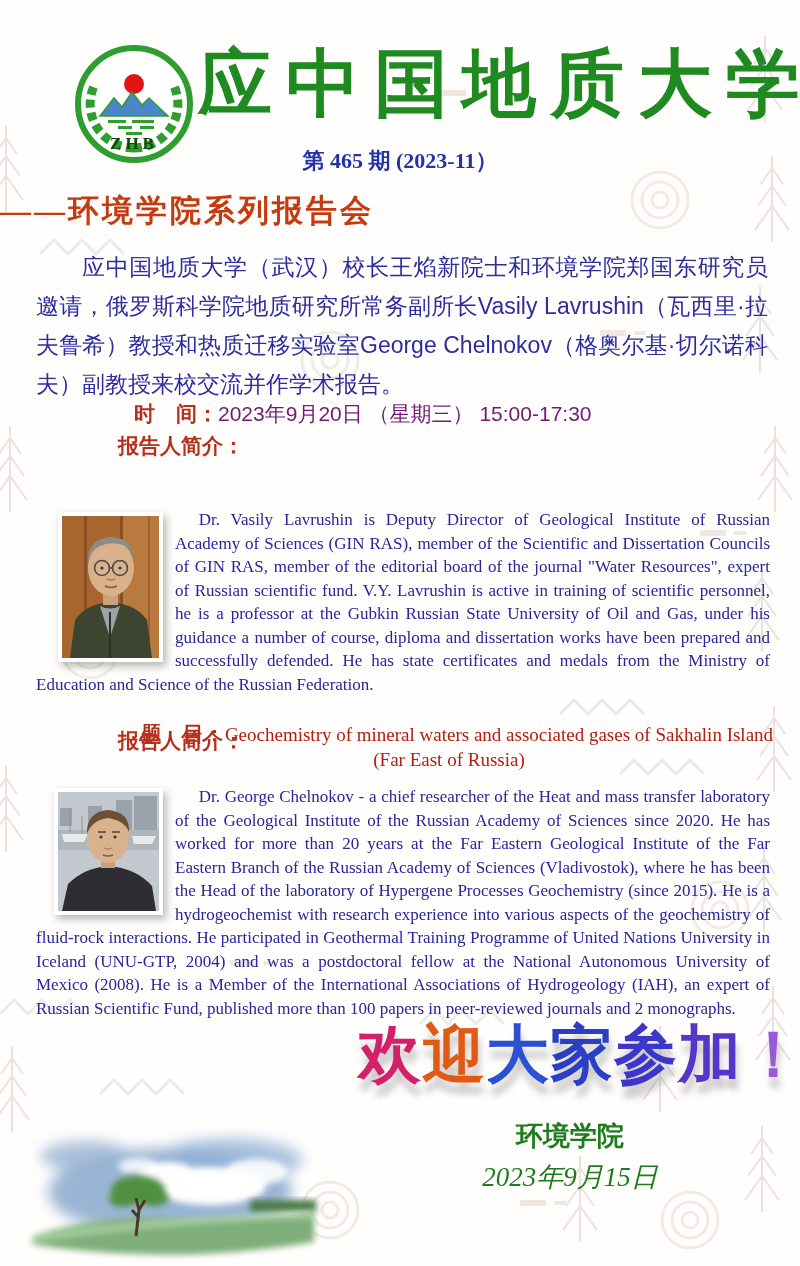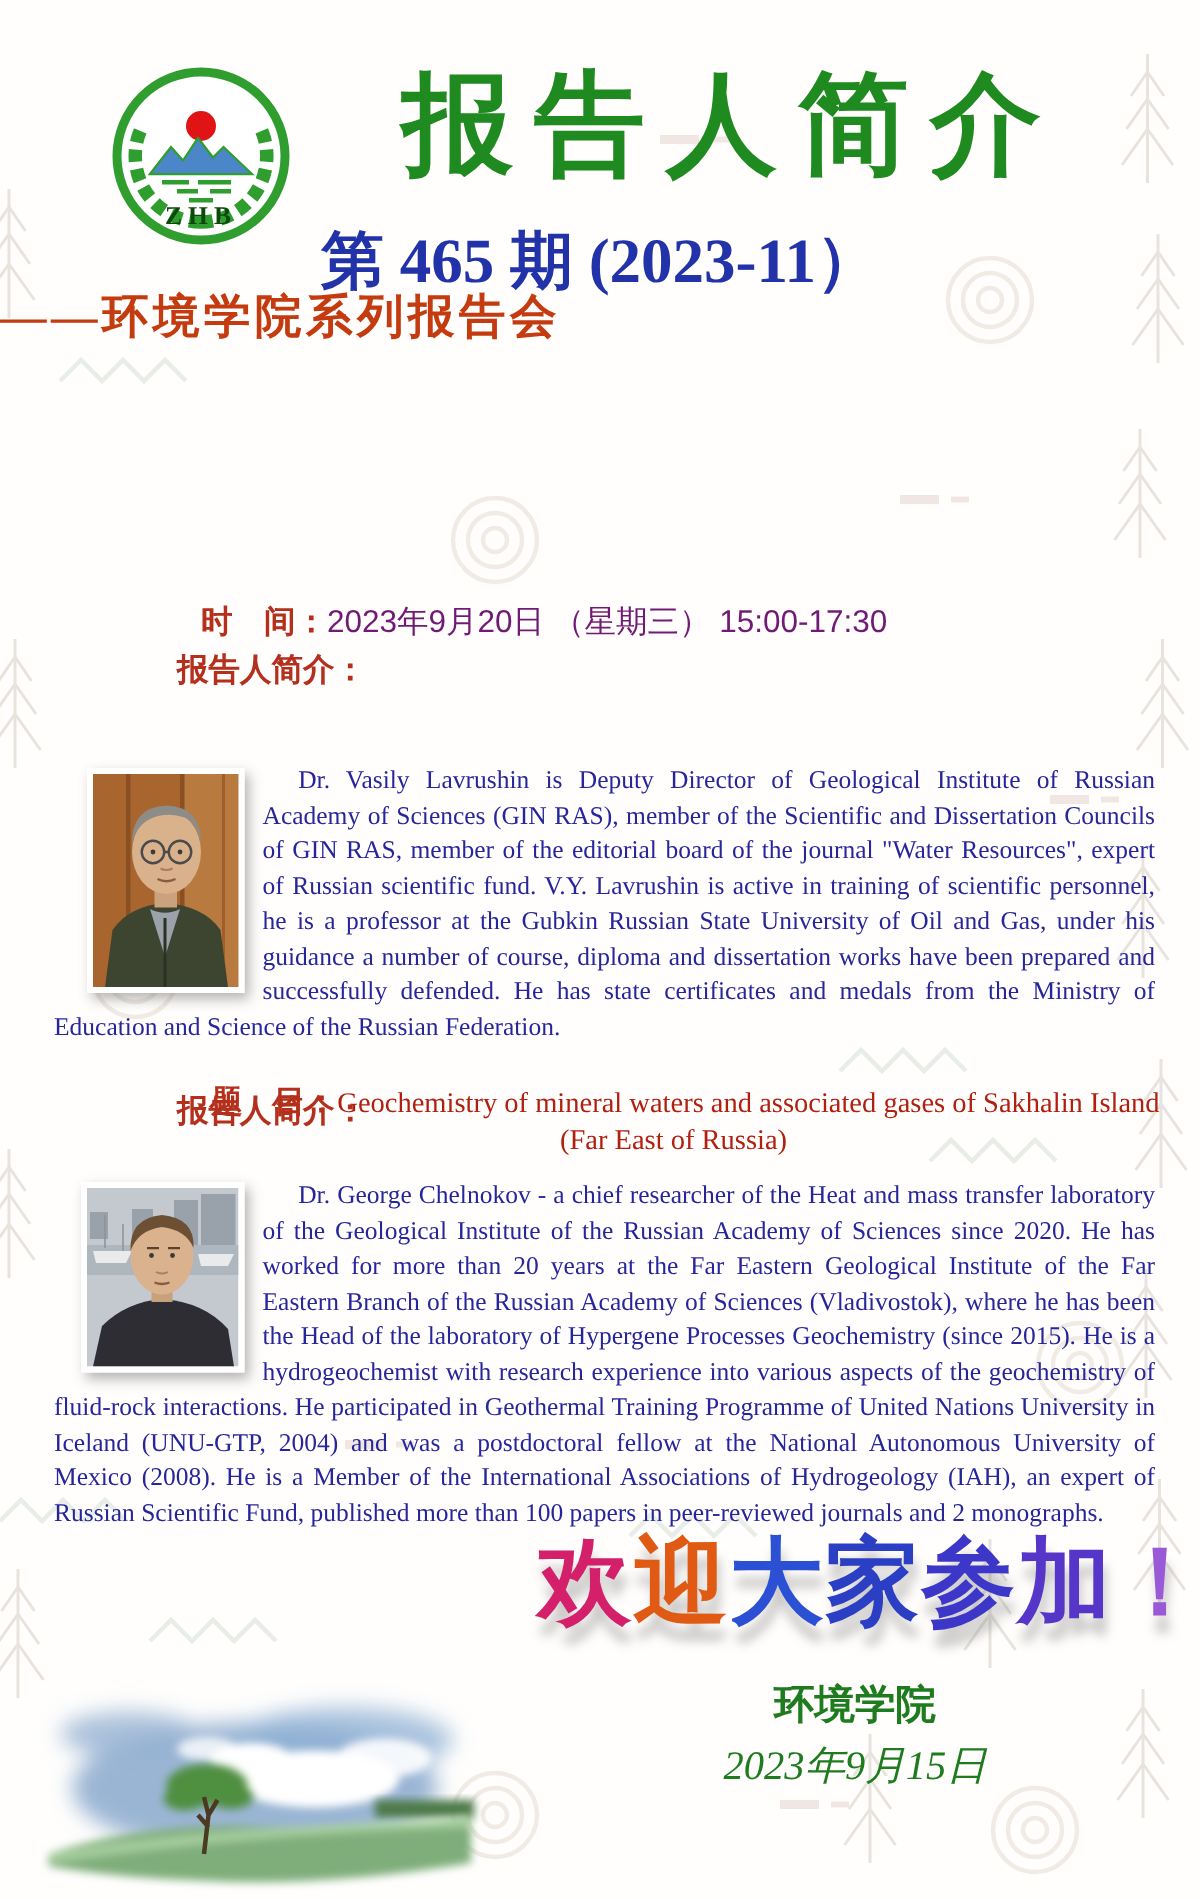--- a/index.html
+++ b/index.html
@@ -7,21 +7,21 @@
         font-family:"Liberation Sans",sans-serif;}
   .wm{position:absolute;left:0;top:0;z-index:0;opacity:.65;}
   .layer{position:absolute;z-index:1;}
 
   
   .logo{left:74px;top:44px;width:120px;height:120px;}
   .forum-title{left:198px;top:30px;width:580px;text-align:center;
       font-family:"Liberation Serif",serif;font-weight:bold;font-size:74px;line-height:108px;
       color:#1f8a1f;letter-spacing:14px;white-space:nowrap;}
   .issue-line{left:0;width:800px;top:146px;text-align:center;
-      font-family:"Liberation Serif",serif;font-weight:bold;font-size:42px;color:#2233aa;}
+      font-family:"Liberation Serif",serif;font-weight:bold;font-size:22px;color:#2233aa;}
   .series-subtitle{left:0;width:752px;top:190px;text-align:left;
       font-family:"Liberation Serif",serif;font-weight:bold;font-size:31px;color:#c43b10;letter-spacing:3px;}
 
   
   .intro{left:36px;top:248px;width:732px;font-size:23px;line-height:39px;color:#2d2d9e;
       text-align:justify;text-indent:2em;}
 
   
   .details{left:118px;top:402px;width:662px;}
   .drow{margin-bottom:8px;font-size:21px;line-height:24px;}
@@ -121,24 +121,25 @@
     <g fill="#2f9e2f">
       <rect x="34" y="76" width="18" height="3"></rect>
         <rect x="58" y="76" width="22" height="3"></rect>
       <rect x="44" y="82" width="14" height="3"></rect>
         <rect x="66" y="82" width="14" height="3"></rect>
       <rect x="52" y="88" width="16" height="3"></rect>
     </g>
     <text x="60" y="105" font-size="17" font-weight="bold" fill="#0c4a0c" text-anchor="middle" font-family="Liberation Serif, serif" letter-spacing="4">ZHB</text>
   </svg>
 
-  <div class="layer forum-title">报告人简介</div>
+  <div class="layer forum-title">应中国地质大学</div>
   <div class="layer issue-line">第 465 期 (2023-11）</div>
   <div class="layer series-subtitle">——环境学院系列报告会</div>
 
+  <div class="layer intro">应中国地质大学（武汉）校长王焰新院士和环境学院郑国东研究员邀请，俄罗斯科学院地质研究所常务副所长Vasily Lavrushin（瓦西里·拉夫鲁希）教授和热质迁移实验室George Chelnokov（格奥尔基·切尔诺科夫）副教授来校交流并作学术报告。</div>
 
   <div class="layer details">
     <div class="drow">
       <span class="lbl">时　间：</span><span class="val">2023年9月20日 （星期三） 15:00-17:30</span>
     </div>
     <div class="drow">
       <span class="lbl-sans">报告人简介：</span>
     </div>
   </div>
 

